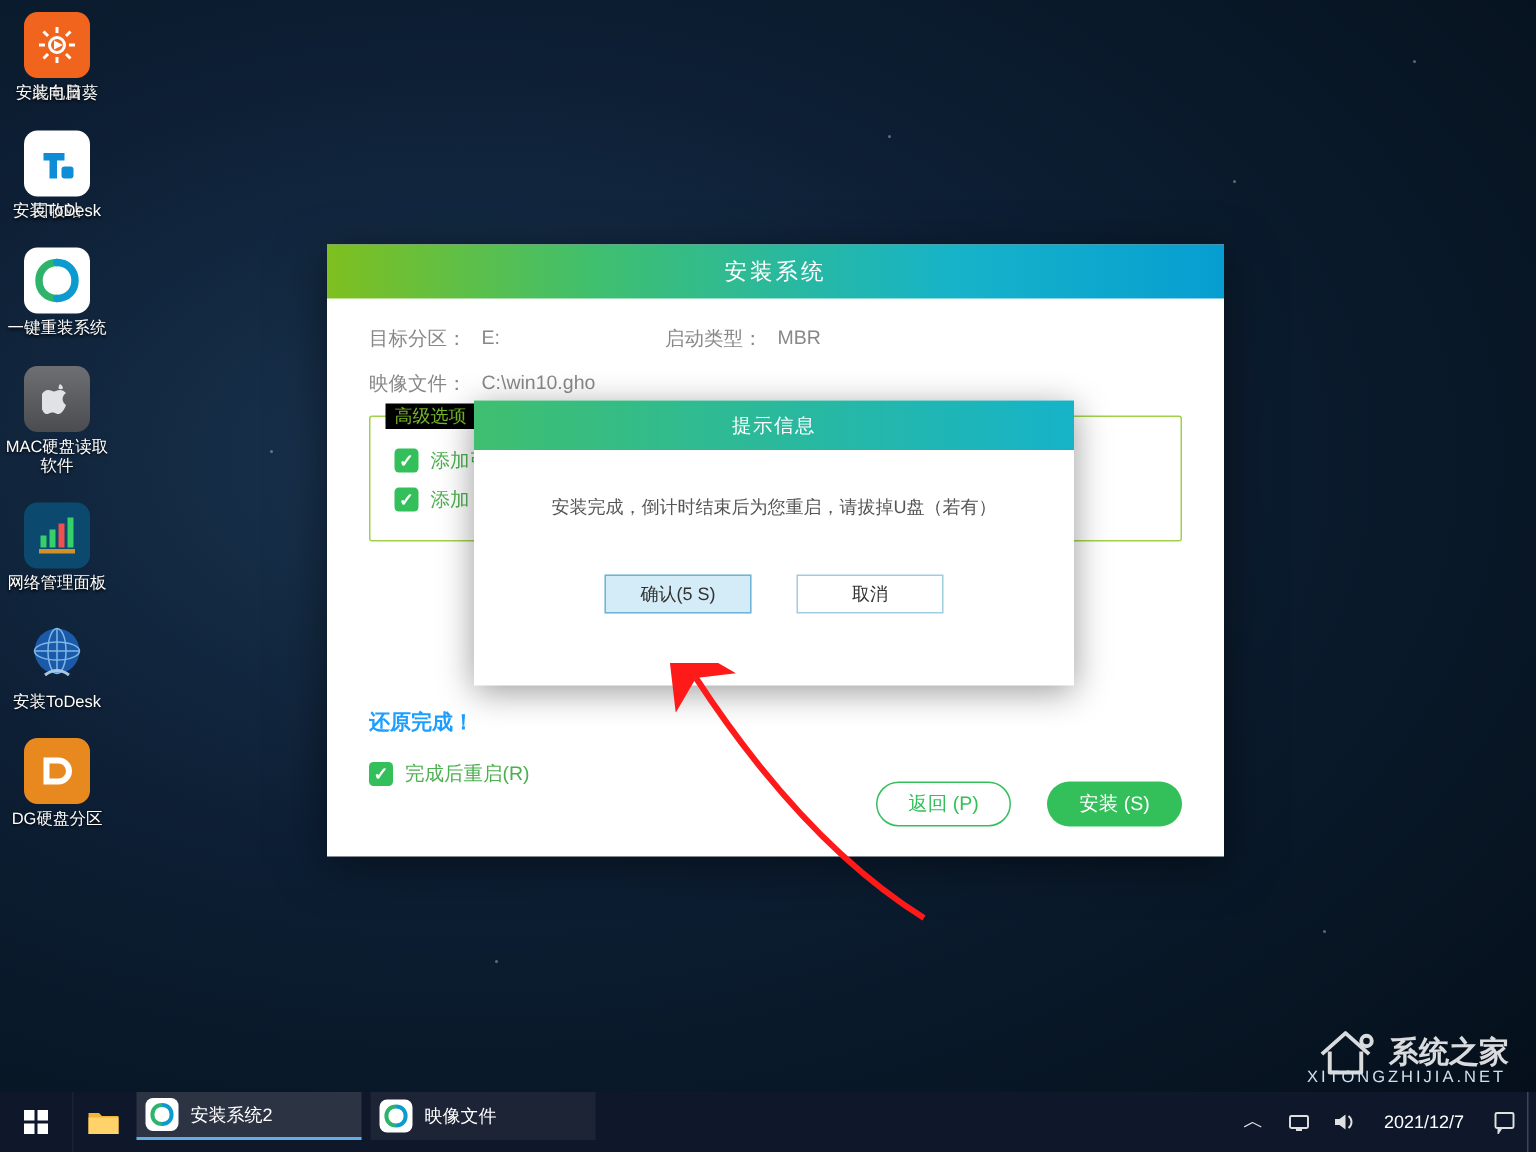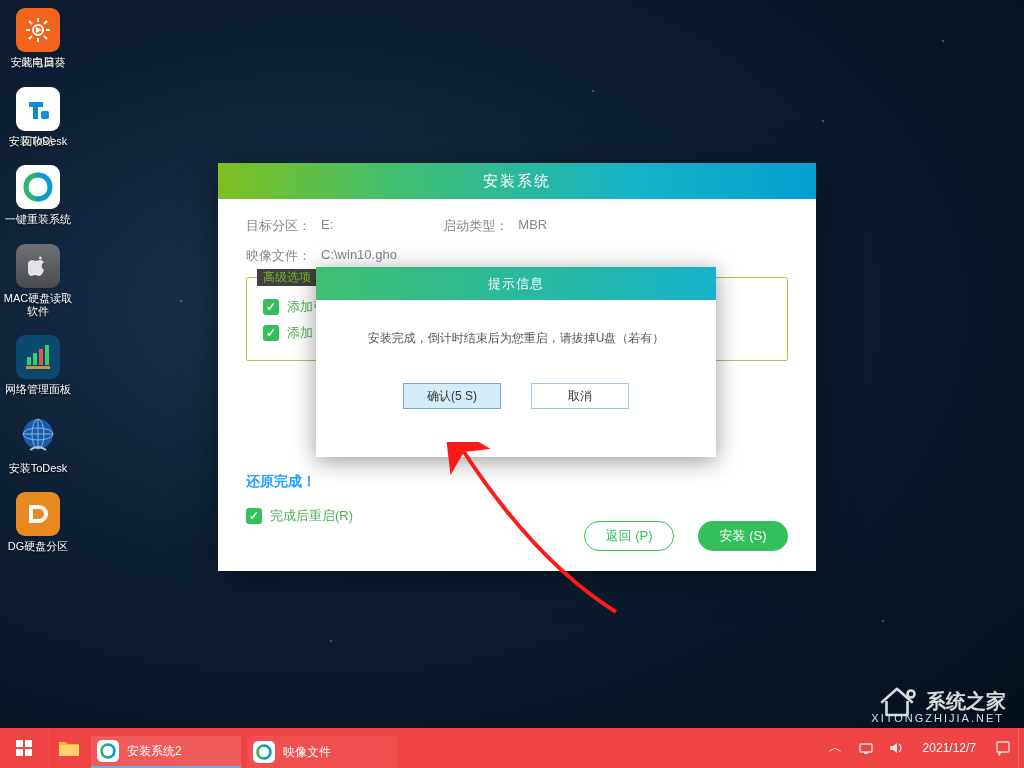--- a/index.html
+++ b/index.html
@@ -27,21 +27,21 @@
   height: 36px; background: linear-gradient(90deg, #7fbf1f 0%, #3fbf6f 30%, #16b3c9 70%, #069ed1 100%);
   color:#fff; font-size:15px; display:flex; align-items:center; justify-content:center; letter-spacing:2px;
 }
 .installer .body { padding: 18px 28px 16px; color:#888; font-size:13px; position:relative; height:calc(100% - 36px); }
 .row { display:flex; gap:10px; margin-bottom:12px; }
 .row .label { color:#888; }
 .row .val { color:#888; }
 .fieldset {
   border:1px solid #9fd24a; border-radius:2px; margin-top:6px; padding:12px 16px 10px; position:relative;
 }
-.fieldset .legend { position:absolute; top:-9px; left:10px; background:#404040; padding:0 6px; color:#76b728; font-size:12px; }
+.fieldset .legend { position:absolute; top:-9px; left:10px; background:#000000; padding:0 6px; color:#76b728; font-size:12px; }
 .chk { display:flex; align-items:center; gap:8px; color:#4caf50; font-size:13px; margin:8px 0; }
 .chk .box {
   width:16px; height:16px; background:#33c05a; border-radius:3px; display:flex; align-items:center; justify-content:center;
 }
 .chk .box::after { content:"✓"; color:#fff; font-size:12px; font-weight:700; }
 .status-line { color:#1e9fff; font-size:14px; font-weight:600; margin-top:22px; }
 .restart-row { margin-top:8px; display:flex; align-items:center; }
 .restart-row .chk .txt { color:#4caf50; }
 .btn-row { position:absolute; right:28px; bottom:20px; display:flex; gap:24px; }
 .pill {
@@ -69,21 +69,21 @@
 .rect-btn.primary { background:#d4ecf7; border-color:#6fb4d6; }
 
 
 .arrow {
   position:absolute; z-index:6; left:446px; top:442px; pointer-events:none;
 }
 
 
 .taskbar {
   position:absolute; left:0; bottom:0; width:100%; height:40px;
-  background:#ef4444; display:flex; align-items:flex-end; color:#fff;
+  background:#0f172a; display:flex; align-items:flex-start; color:#fff;
 }
 .tb-start { width:48px; height:40px; display:flex; align-items:center; justify-content:center; }
 .win-logo { display:grid; grid-template-columns:repeat(2,1fr); grid-template-rows:repeat(2,1fr); width:16px; height:16px; gap:2px; }
 .win-logo span { background:#fff; }
 .tb-item {
   height:40px; display:flex; align-items:center; padding:0 6px; border-left:1px solid rgba(255,255,255,.05);
 }
 .tb-fe { width:40px; justify-content:center; }
 .tb-task {
   height:32px; margin:0 3px; padding:0 12px 0 6px; display:flex; align-items:center; gap:8px;

